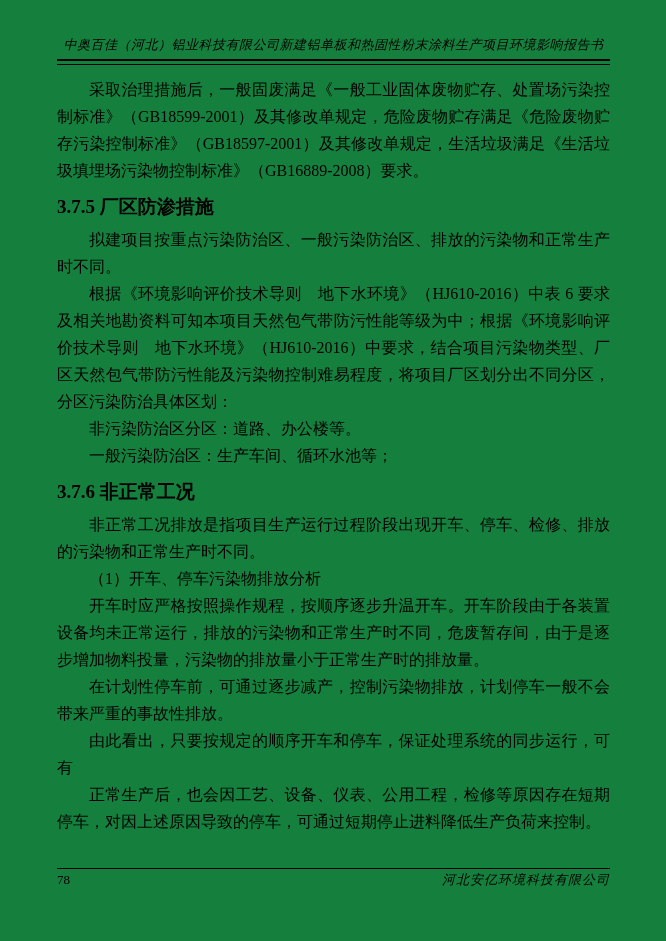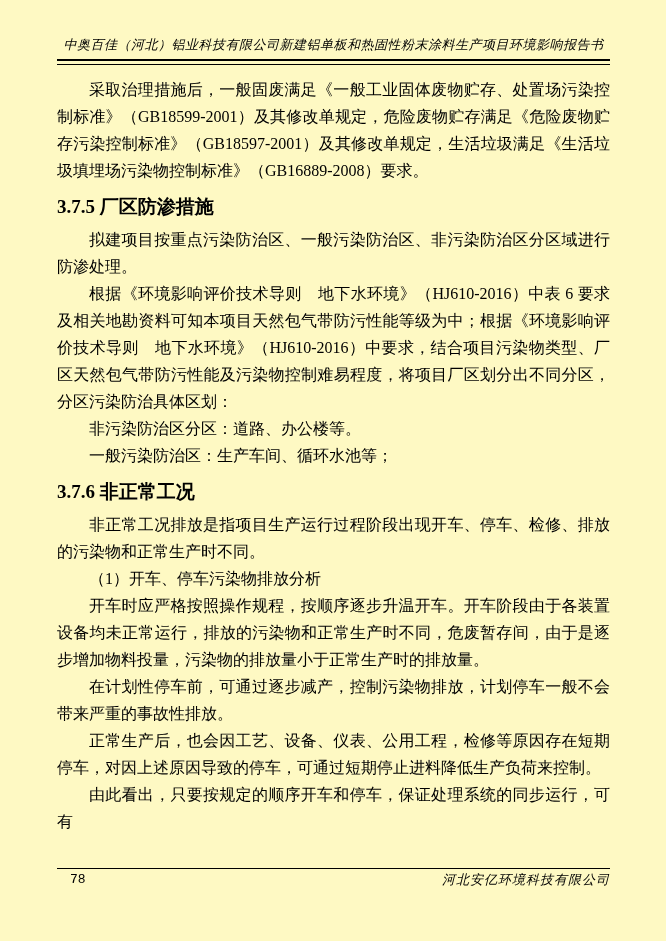--- a/index.html
+++ b/index.html
@@ -4,21 +4,21 @@
 <style>
   html, body {
     margin: 0;
     padding: 0;
     background: #ffffff;
   }
   .page {
     position: relative;
     width: 666px;
     height: 941px;
-    background: #fef9c3;
+    background: #15803d;
     overflow: hidden;
     font-family: "Liberation Serif", "DejaVu Serif", serif;
     color: #000000;
     box-sizing: border-box;
   }
   .doc-header {
     position: absolute;
     top: 36px;
     left: 57px;
     right: 56px;
@@ -68,51 +68,50 @@
     border-top: 1px solid #000000;
     padding-top: 2px;
     display: flex;
     justify-content: space-between;
     align-items: flex-start;
     font-size: 13px;
     line-height: 17px;
   }
   .footer-page-number {
     font-style: normal;
-    font-family: Liberation Mono, monospace;
-    margin-left: 13px;
+    font-family: Liberation Serif, serif;
   }
   .footer-company {
     font-style: italic;
     letter-spacing: 1px;
   }
 </style>
 </head>
 <body>
 
 <div class="page">
 
   <div class="doc-header">中奥百佳（河北）铝业科技有限公司新建铝单板和热固性粉末涂料生产项目环境影响报告书</div>
 
   <div class="header-rule"></div>
 
   <div class="doc-body">
     <p>采取治理措施后，一般固废满足《一般工业固体废物贮存、处置场污染控制标准》（GB18599-2001）及其修改单规定，危险废物贮存满足《危险废物贮存污染控制标准》（GB18597-2001）及其修改单规定，生活垃圾满足《生活垃圾填埋场污染物控制标准》（GB16889-2008）要求。</p>
     <h2>3.7.5 厂区防渗措施</h2>
-    <p>拟建项目按重点污染防治区、一般污染防治区、非污染防治区分区域进行防渗处理。</p>
+    <p>拟建项目按重点污染防治区、一般污染防治区、排放的污染物和正常生产时不同。</p>
     <p>根据《环境影响评价技术导则　地下水环境》（HJ610-2016）中表 6 要求及相关地勘资料可知本项目天然包气带防污性能等级为中；根据《环境影响评价技术导则　地下水环境》（HJ610-2016）中要求，结合项目污染物类型、厂区天然包气带防污性能及污染物控制难易程度，将项目厂区划分出不同分区，分区污染防治具体区划：</p>
     <p>非污染防治区分区：道路、办公楼等。</p>
     <p>一般污染防治区：生产车间、循环水池等；</p>
     <h2>3.7.6 非正常工况</h2>
     <p>非正常工况排放是指项目生产运行过程阶段出现开车、停车、检修、排放的污染物和正常生产时不同。</p>
     <p>（1）开车、停车污染物排放分析</p>
     <p>开车时应严格按照操作规程，按顺序逐步升温开车。开车阶段由于各装置设备均未正常运行，排放的污染物和正常生产时不同，危废暂存间，由于是逐步增加物料投量，污染物的排放量小于正常生产时的排放量。</p>
     <p>在计划性停车前，可通过逐步减产，控制污染物排放，计划停车一般不会带来严重的事故性排放。</p>
+    <p>由此看出，只要按规定的顺序开车和停车，保证处理系统的同步运行，可有</p>
     <p>正常生产后，也会因工艺、设备、仪表、公用工程，检修等原因存在短期停车，对因上述原因导致的停车，可通过短期停止进料降低生产负荷来控制。</p>
-    <p>由此看出，只要按规定的顺序开车和停车，保证处理系统的同步运行，可有</p>
   </div>
 
   <div class="doc-footer">
     <span class="footer-page-number">78</span>
     <span class="footer-company">河北安亿环境科技有限公司</span>
   </div>
 
 </div>
 
 </body></html>

